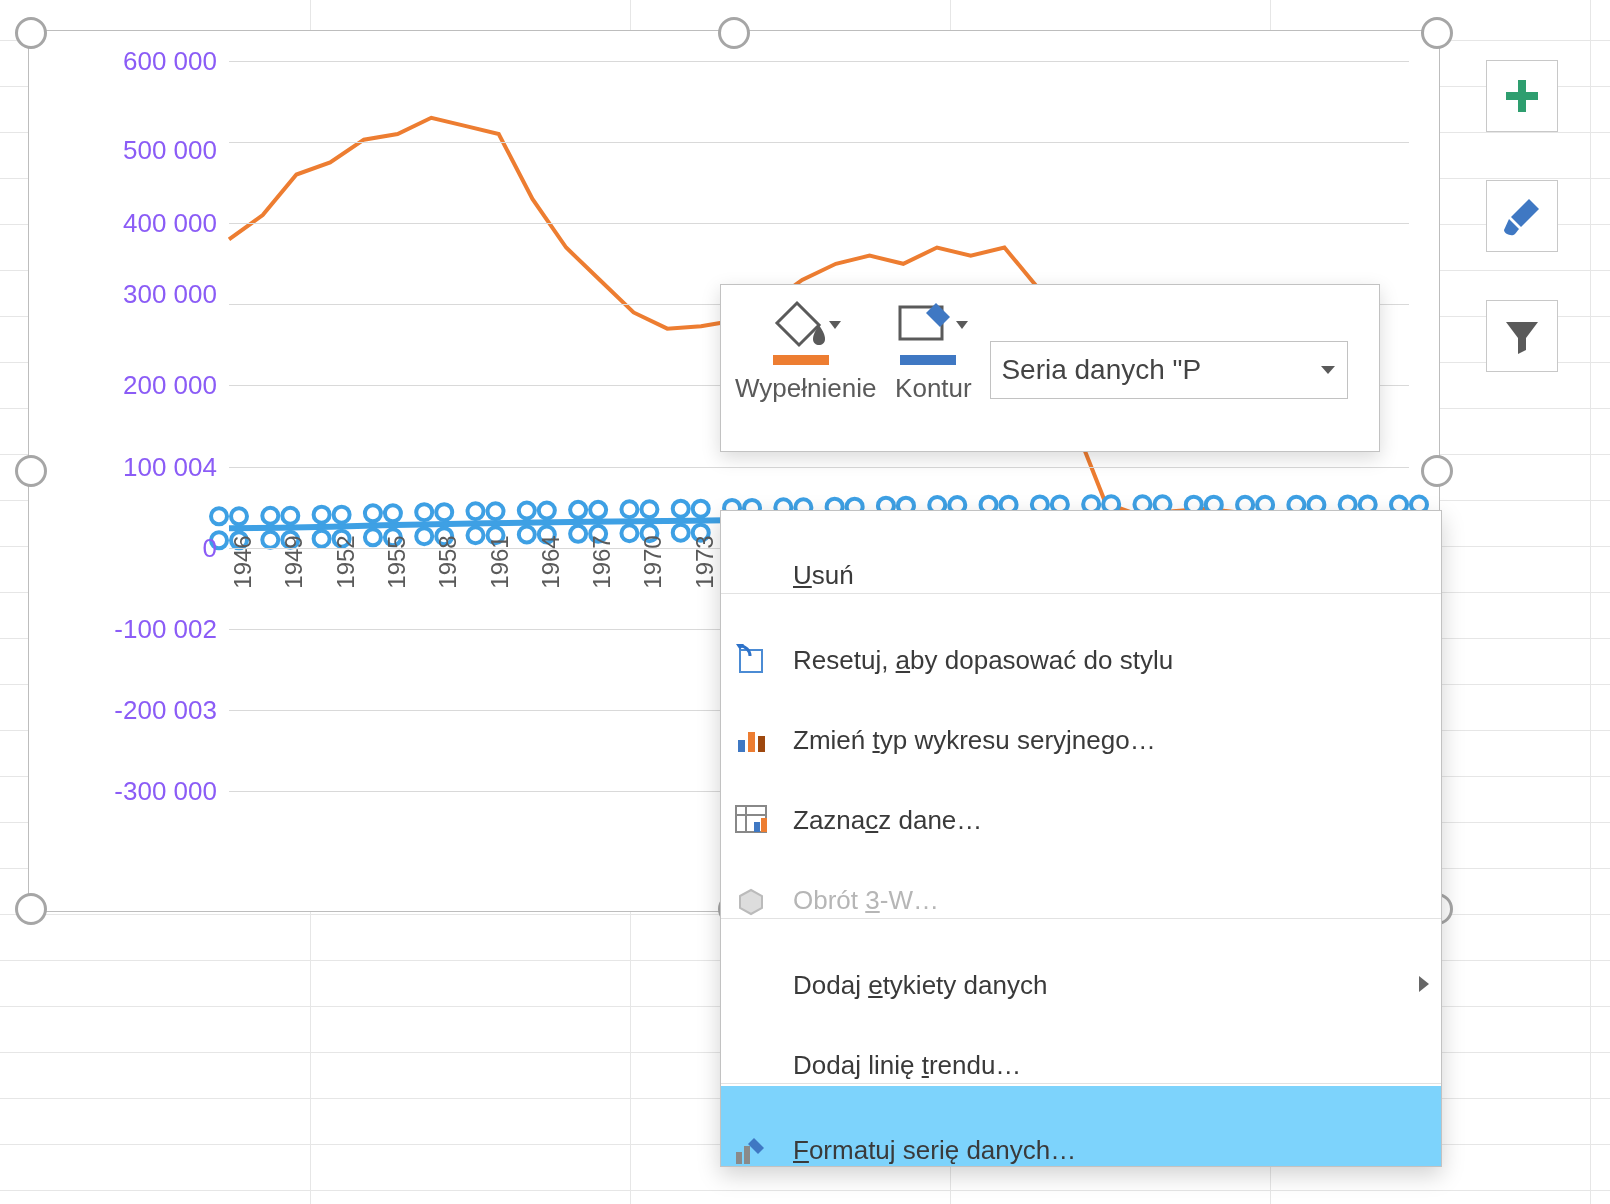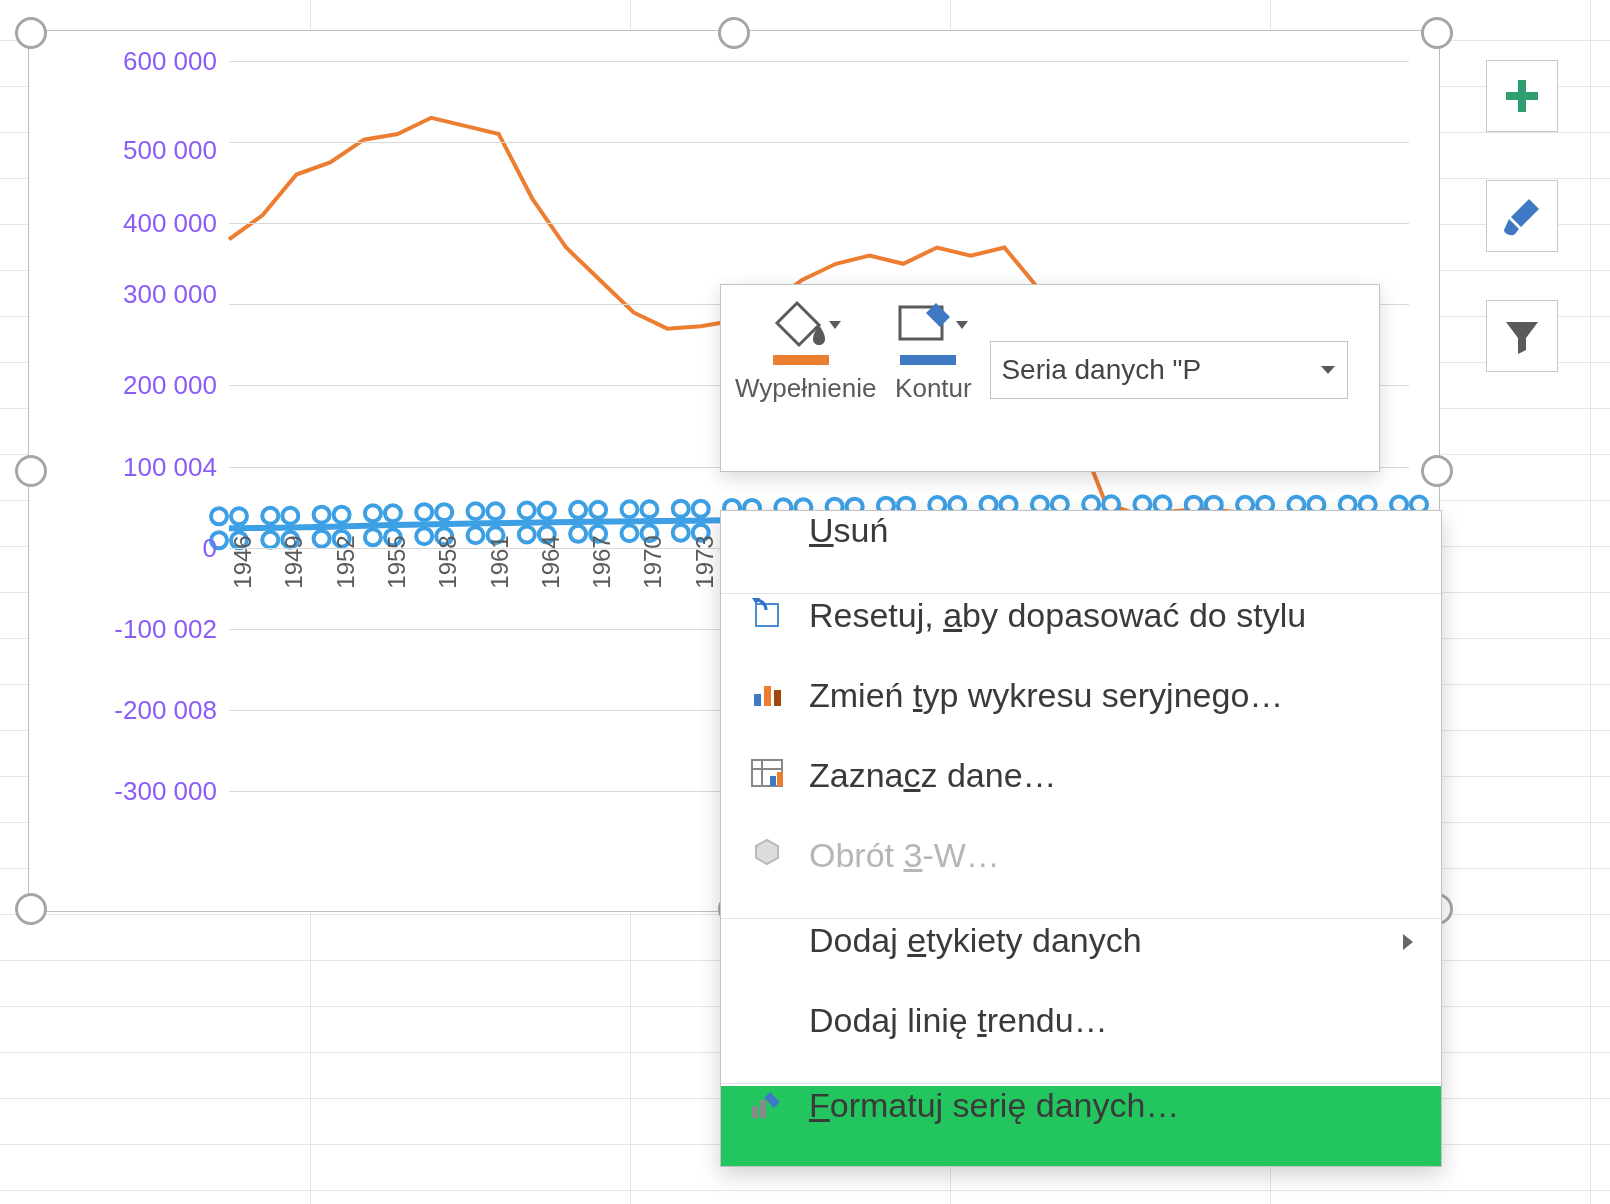--- a/index.html
+++ b/index.html
@@ -35,35 +35,35 @@
   .series-blue{stroke:#3ea0e4;stroke-width:6;fill:none;}
   .marker{fill:#fff;stroke:#3ea0e4;stroke-width:4;}
   .legend{position:absolute;left:250px;bottom:22px;display:flex;align-items:center;gap:14px;
     font-size:26px;color:#5a5a5a;}
   .legend-swatch{width:70px;height:6px;background:#3ea0e4;}
   
   .side-btn{position:absolute;right:52px;width:70px;height:70px;border:1px solid #c8c8c8;
     background:#fff;display:flex;align-items:center;justify-content:center;}
   .sb1{top:60px}.sb2{top:180px}.sb3{top:300px}
   
-  .mini-tb{position:absolute;left:720px;top:284px;width:660px;height:188px;
+  .mini-tb{position:absolute;left:720px;top:284px;width:660px;height:168px;
     border:1px solid #c2c2c2;background:#fff;box-shadow:0 6px 18px rgba(0,0,0,.15);
     display:flex;align-items:flex-start;padding:12px 31px 6px 14px;box-sizing:border-box;gap:18px;}
   .tb-col{display:flex;flex-direction:column;align-items:center;gap:6px;font-size:26px;color:#5a5a5a;}
   .tb-col .cap{margin-top:auto;}
   .tb-series{flex:1;display:flex;align-items:center;border:1px solid #c2c2c2;height:56px;
     padding:0 10px;font-size:28px;color:#444;white-space:nowrap;overflow:hidden;margin-top:44px;}
   .chev{margin-left:auto;}
   
   .ctx{position:absolute;left:720px;top:510px;width:720px;border:1px solid #c2c2c2;
     background:#fff;box-shadow:0 8px 22px rgba(0,0,0,.18);}
-  .ctx-row{display:flex;align-items:flex-start;height:80px;padding:0 26px;gap:22px;
-    font-size:34px;color:#3a3a3a;}
+  .ctx-row{display:flex;align-items:flex-end;height:80px;padding:0 10px;gap:22px;
+    font-size:26px;color:#3a3a3a;}
   .ctx-row.disabled{color:#b6b6b6;}
-  .ctx-row.hover{background:#22c55e;}
+  .ctx-row.hover{background:#7dd3fc;}
   .ctx-sep{height:1px;background:#e2e2e2;margin:2px 0;}
   .ctx-ico{width:40px;display:flex;justify-content:center;}
   .submenu-arrow{margin-left:auto;color:#666;}
   u{text-decoration:underline;}
 </style>
 </head>
 <body>
 
 <div class="sheet-grid"></div>
 
@@ -174,21 +174,21 @@
         <circle cx="1118.695652173913" cy="467.43888888888887" r="8" class="marker"></circle>
         <circle cx="1138.695652173913" cy="467.43888888888887" r="8" class="marker"></circle>
         <circle cx="1170" cy="443.52" r="8" class="marker"></circle>
         <circle cx="1190" cy="443.52" r="8" class="marker"></circle>
         <circle cx="1170" cy="467.52" r="8" class="marker"></circle>
         <circle cx="1190" cy="467.52" r="8" class="marker"></circle>
       </svg>
   <div class="hgrid" style="top: 730px;"></div>
       <div class="ylab" style="top: 730px;">-300 000</div>
       <div class="hgrid" style="top: 648.889px;"></div>
-      <div class="ylab" style="top: 648.889px;">-200 008</div>
+      <div class="ylab" style="top: 648.889px;">-200 003</div>
       <div class="hgrid" style="top: 567.778px;"></div>
       <div class="ylab" style="top: 567.778px;">-100 002</div>
       <div class="hgrid" style="top: 486.667px;"></div>
       <div class="ylab" style="top: 486.667px;">0</div>
       <div class="hgrid" style="top: 405.556px;"></div>
       <div class="ylab" style="top: 405.556px;">100 004</div>
       <div class="hgrid" style="top: 324.444px;"></div>
       <div class="ylab" style="top: 324.444px;">200 000</div>
       <div class="hgrid" style="top: 243.333px;"></div>
       <div class="ylab" style="top: 233px;">300 000</div>

